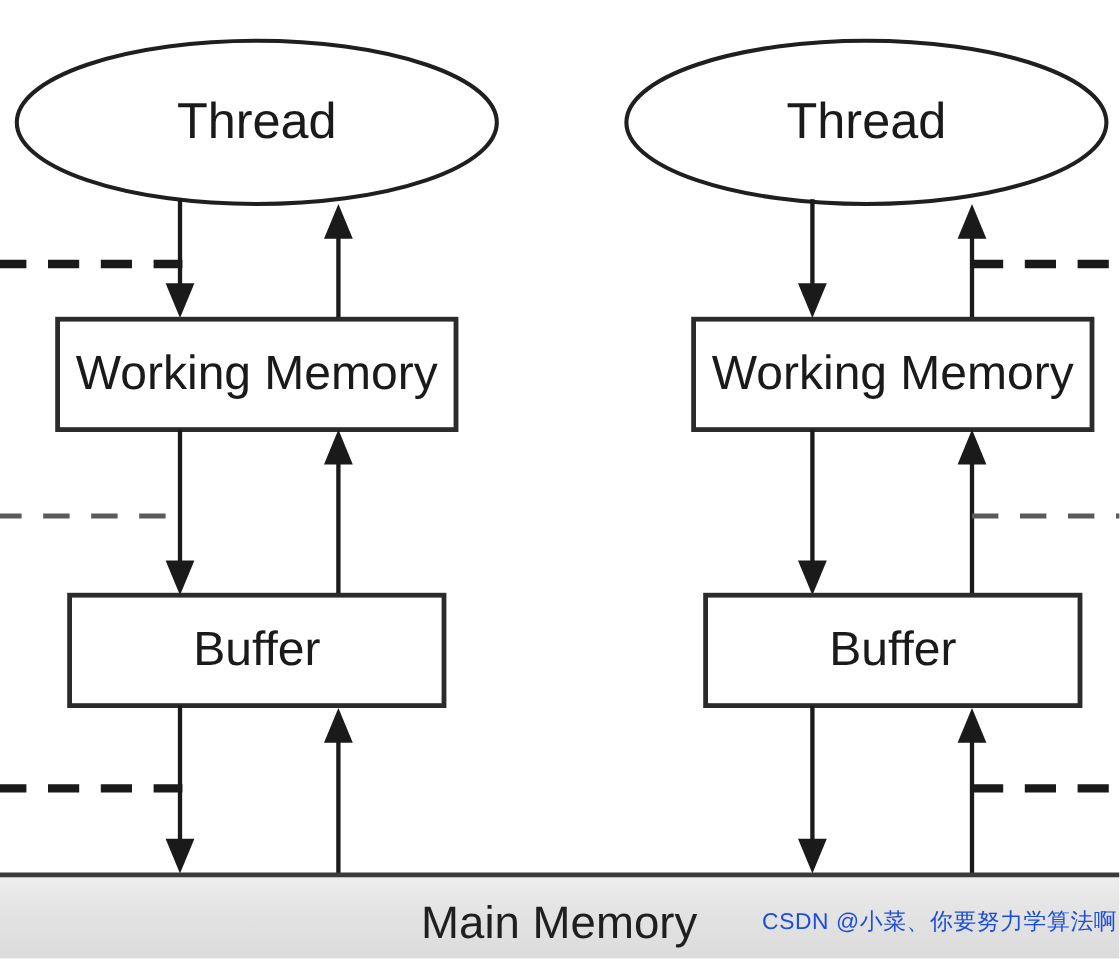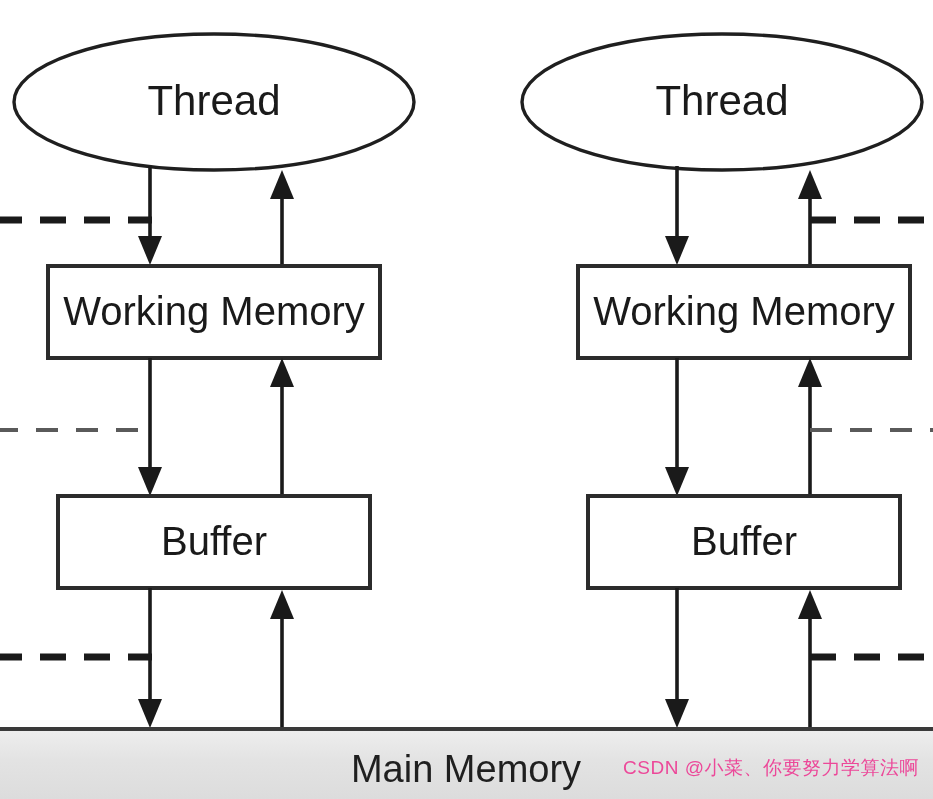--- a/index.html
+++ b/index.html
@@ -63,25 +63,25 @@
     fill: none;
   }
   .divider-thin {
     stroke: #5a5a5a;
     stroke-width: 4;
     stroke-dasharray: 22 18;
     fill: none;
   }
   .watermark {
     position: absolute;
-    right: 14px;
+    right: 2px;
     bottom: 18px;
     font-family: "Liberation Sans", sans-serif;
     font-size: 19px;
-    color: #ec4899;
+    color: #1d4ed8;
     letter-spacing: 0.5px;
     white-space: nowrap;
   }
 </style>
 </head>
 <body>
 
 <div id="canvas">
 
   <svg id="diagram-svg" viewBox="0 0 933 799">

